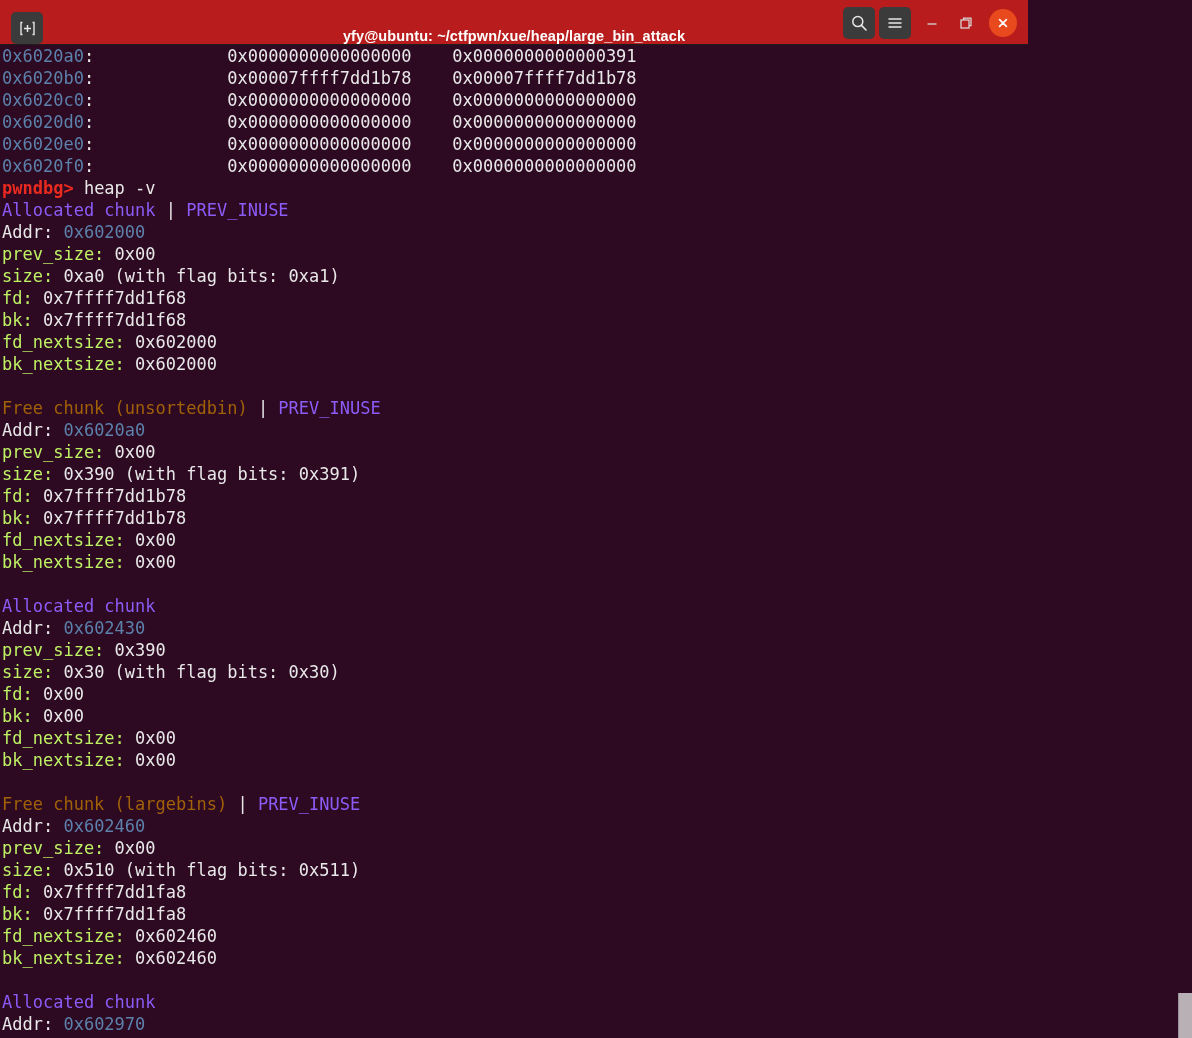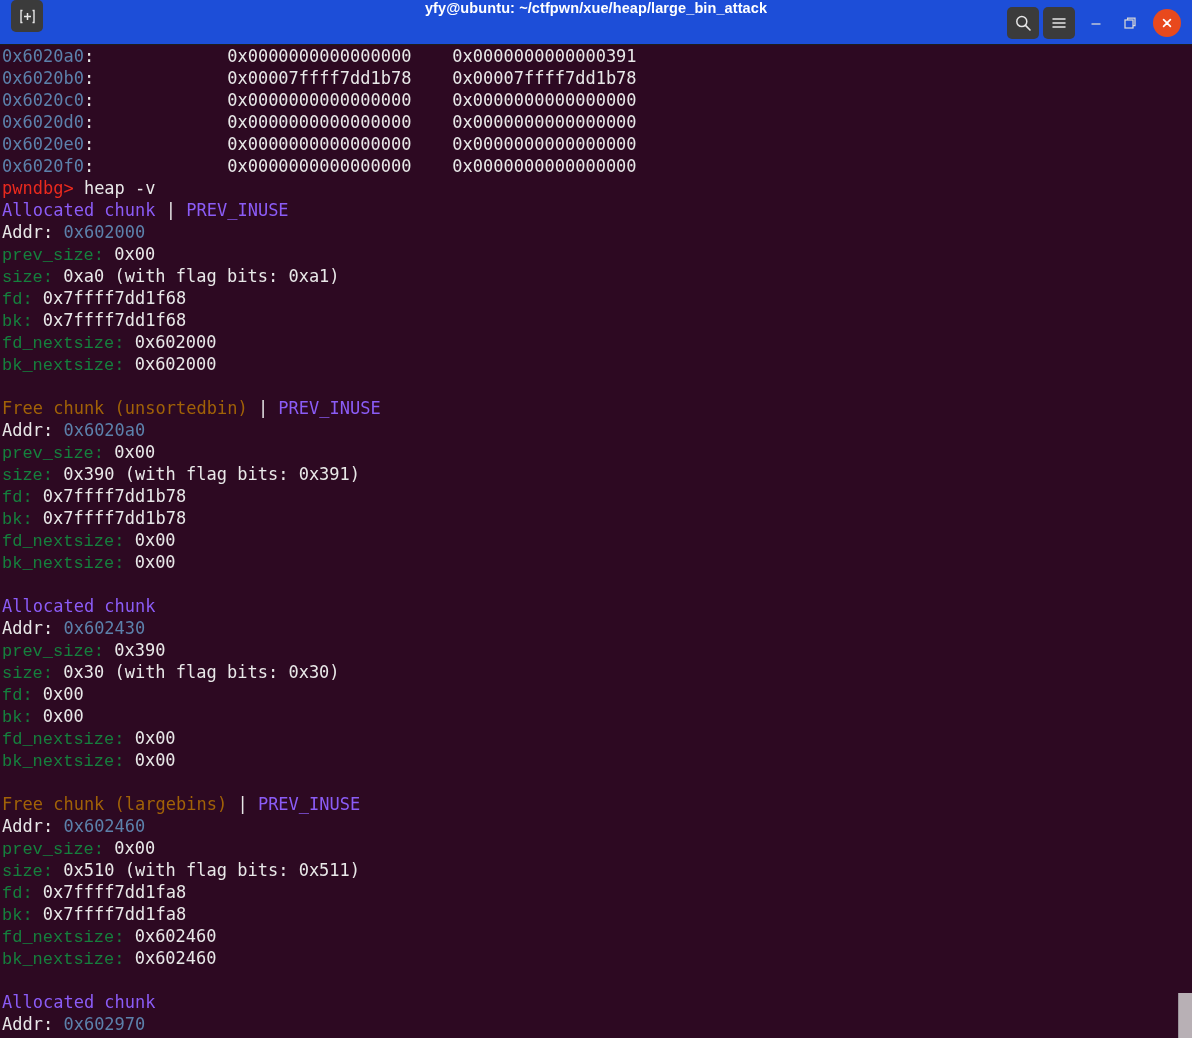--- a/index.html
+++ b/index.html
@@ -8,25 +8,25 @@
     width: 1192px;
     height: 1038px;
     overflow: hidden;
     background: #2d0922;
     font-family: "DejaVu Sans Mono", monospace;
   }
 
   
   #titlebar {
     position: relative;
-    width: 1192px;
+    width: 1028px;
     height: 45px;
-    background: #1d4ed8;
+    background: #b91c1c;
     display: flex;
-    align-items: flex-start;
+    align-items: flex-end;
     border-bottom: 1px solid #1d1d1d;
   }
   #titlebar-left {
     display: flex;
     align-items: center;
     padding-left: 11px;
   }
   .tb-btn {
     width: 32px;
     height: 32px;
@@ -94,22 +94,22 @@
     font-size: 17px;
     line-height: 22px;
     white-space: pre;
     letter-spacing: 0px;
   }
   .ln { height: 22px; white-space: pre; }
 
   
   .c-white  { color: #e8e8e8; }
   .c-blue   { color: #5c81ab; }
-  .c-red    { color: #15803d; font-family: Liberation Mono, monospace; }
-  .c-redb   { color: #ea2a1e; font-weight: normal; }
+  .c-red    { color: #bef264; }
+  .c-redb   { color: #ea2a1e; font-weight: bold; }
   .c-yellow { color: #8b5cf6; }
   .c-green  { color: #a16207; }
 
   
   #scrollbar {
     position: absolute;
     right: 0;
     bottom: 0;
     width: 14px;
     height: 45px;

